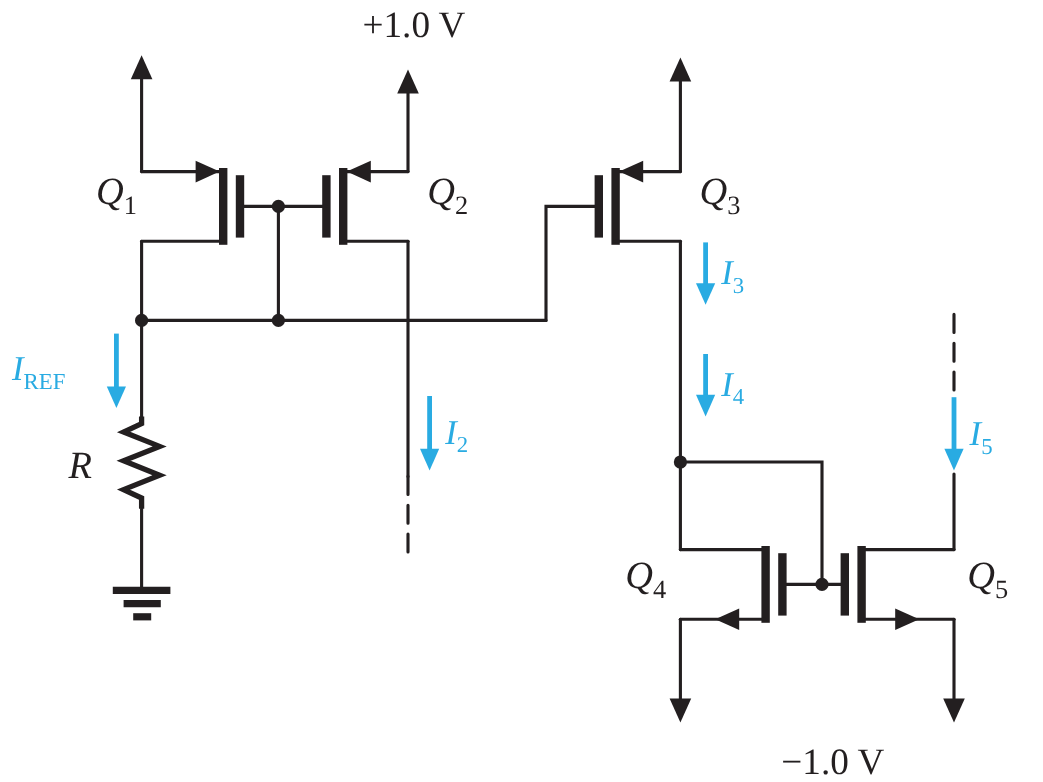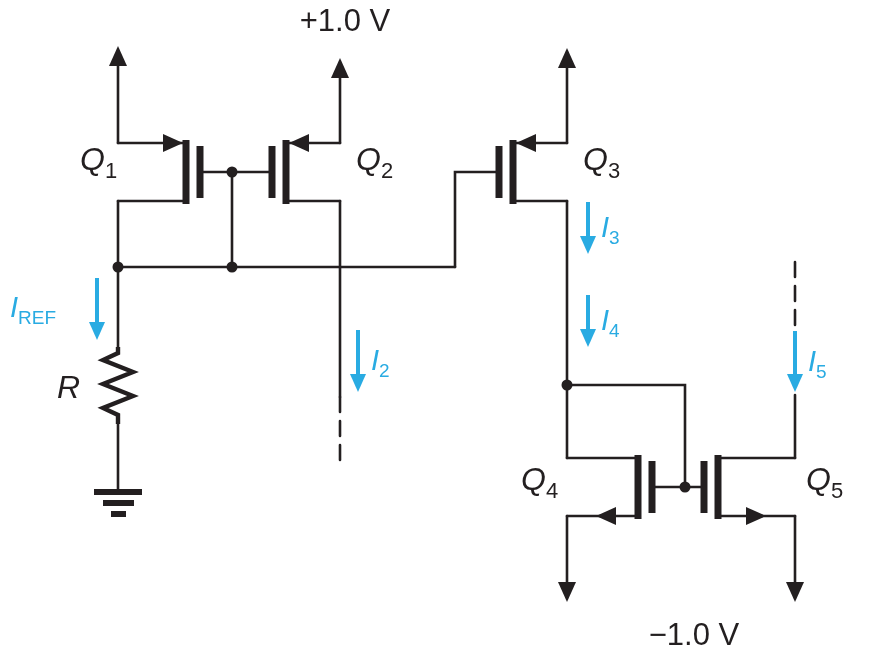--- a/index.html
+++ b/index.html
@@ -1,20 +1,20 @@
 <!DOCTYPE html>
 <html style="--color-wire: #231F20; --color-current: #29ABE2; --color-background: #FFFFFF;"><head>
 <meta charset="utf-8">
 <style>
   html, body { margin: 0; padding: 0; background: #ffffff; }
   .canvas {
     position: relative;
     width: 708px; height: 652px;
     background: var(--color-background, #ffffff);
-    font-family: Liberation Sans, sans-serif;
+    font-family: Liberation Serif, serif;
   }
   svg { display: block; }
   .wire  { stroke: var(--color-wire, #231F20); stroke-width: 2.6; fill: none; stroke-linecap: round; }
   .bar   { stroke: var(--color-wire, #231F20); stroke-width: 7;   fill: none; stroke-linecap: butt; }
   .dash  { stroke-dasharray: 15 9; }
   .head  { fill: var(--color-wire, #231F20); stroke: none; }
   .dot   { fill: var(--color-wire, #231F20); stroke: none; }
   .c-line { stroke: var(--color-current, #29ABE2); stroke-width: 4; fill: none; stroke-linecap: butt; }
   .c-head { fill: var(--color-current, #29ABE2); stroke: none; }
   .lbl  { font-size: 31px; fill: var(--color-wire, #231F20); }

